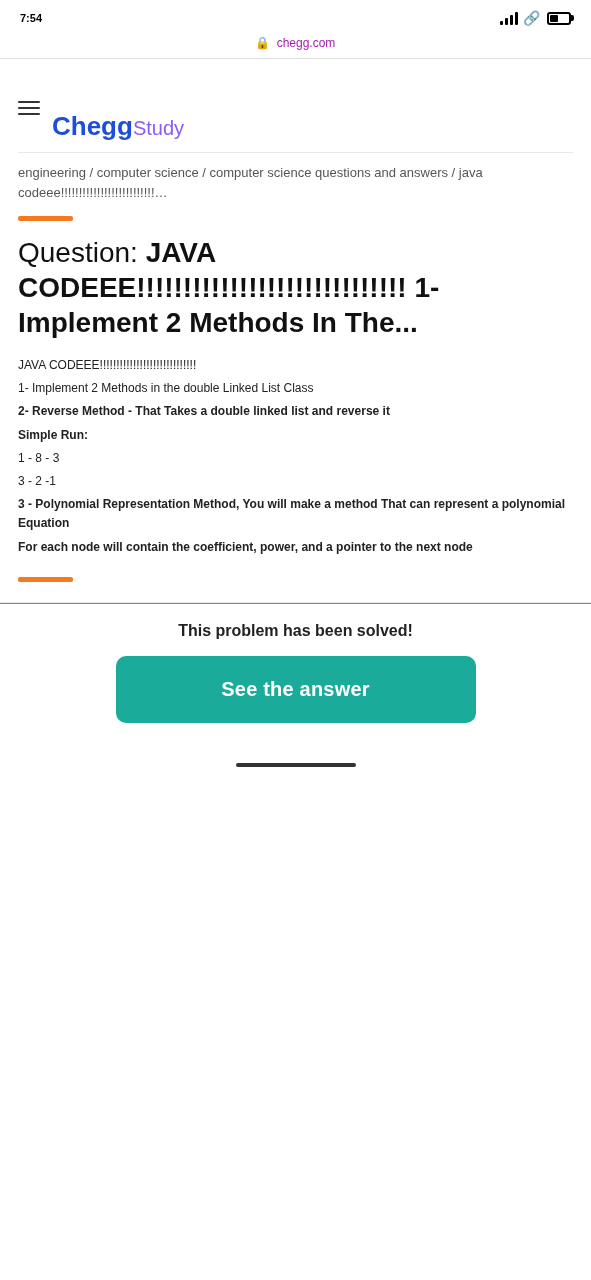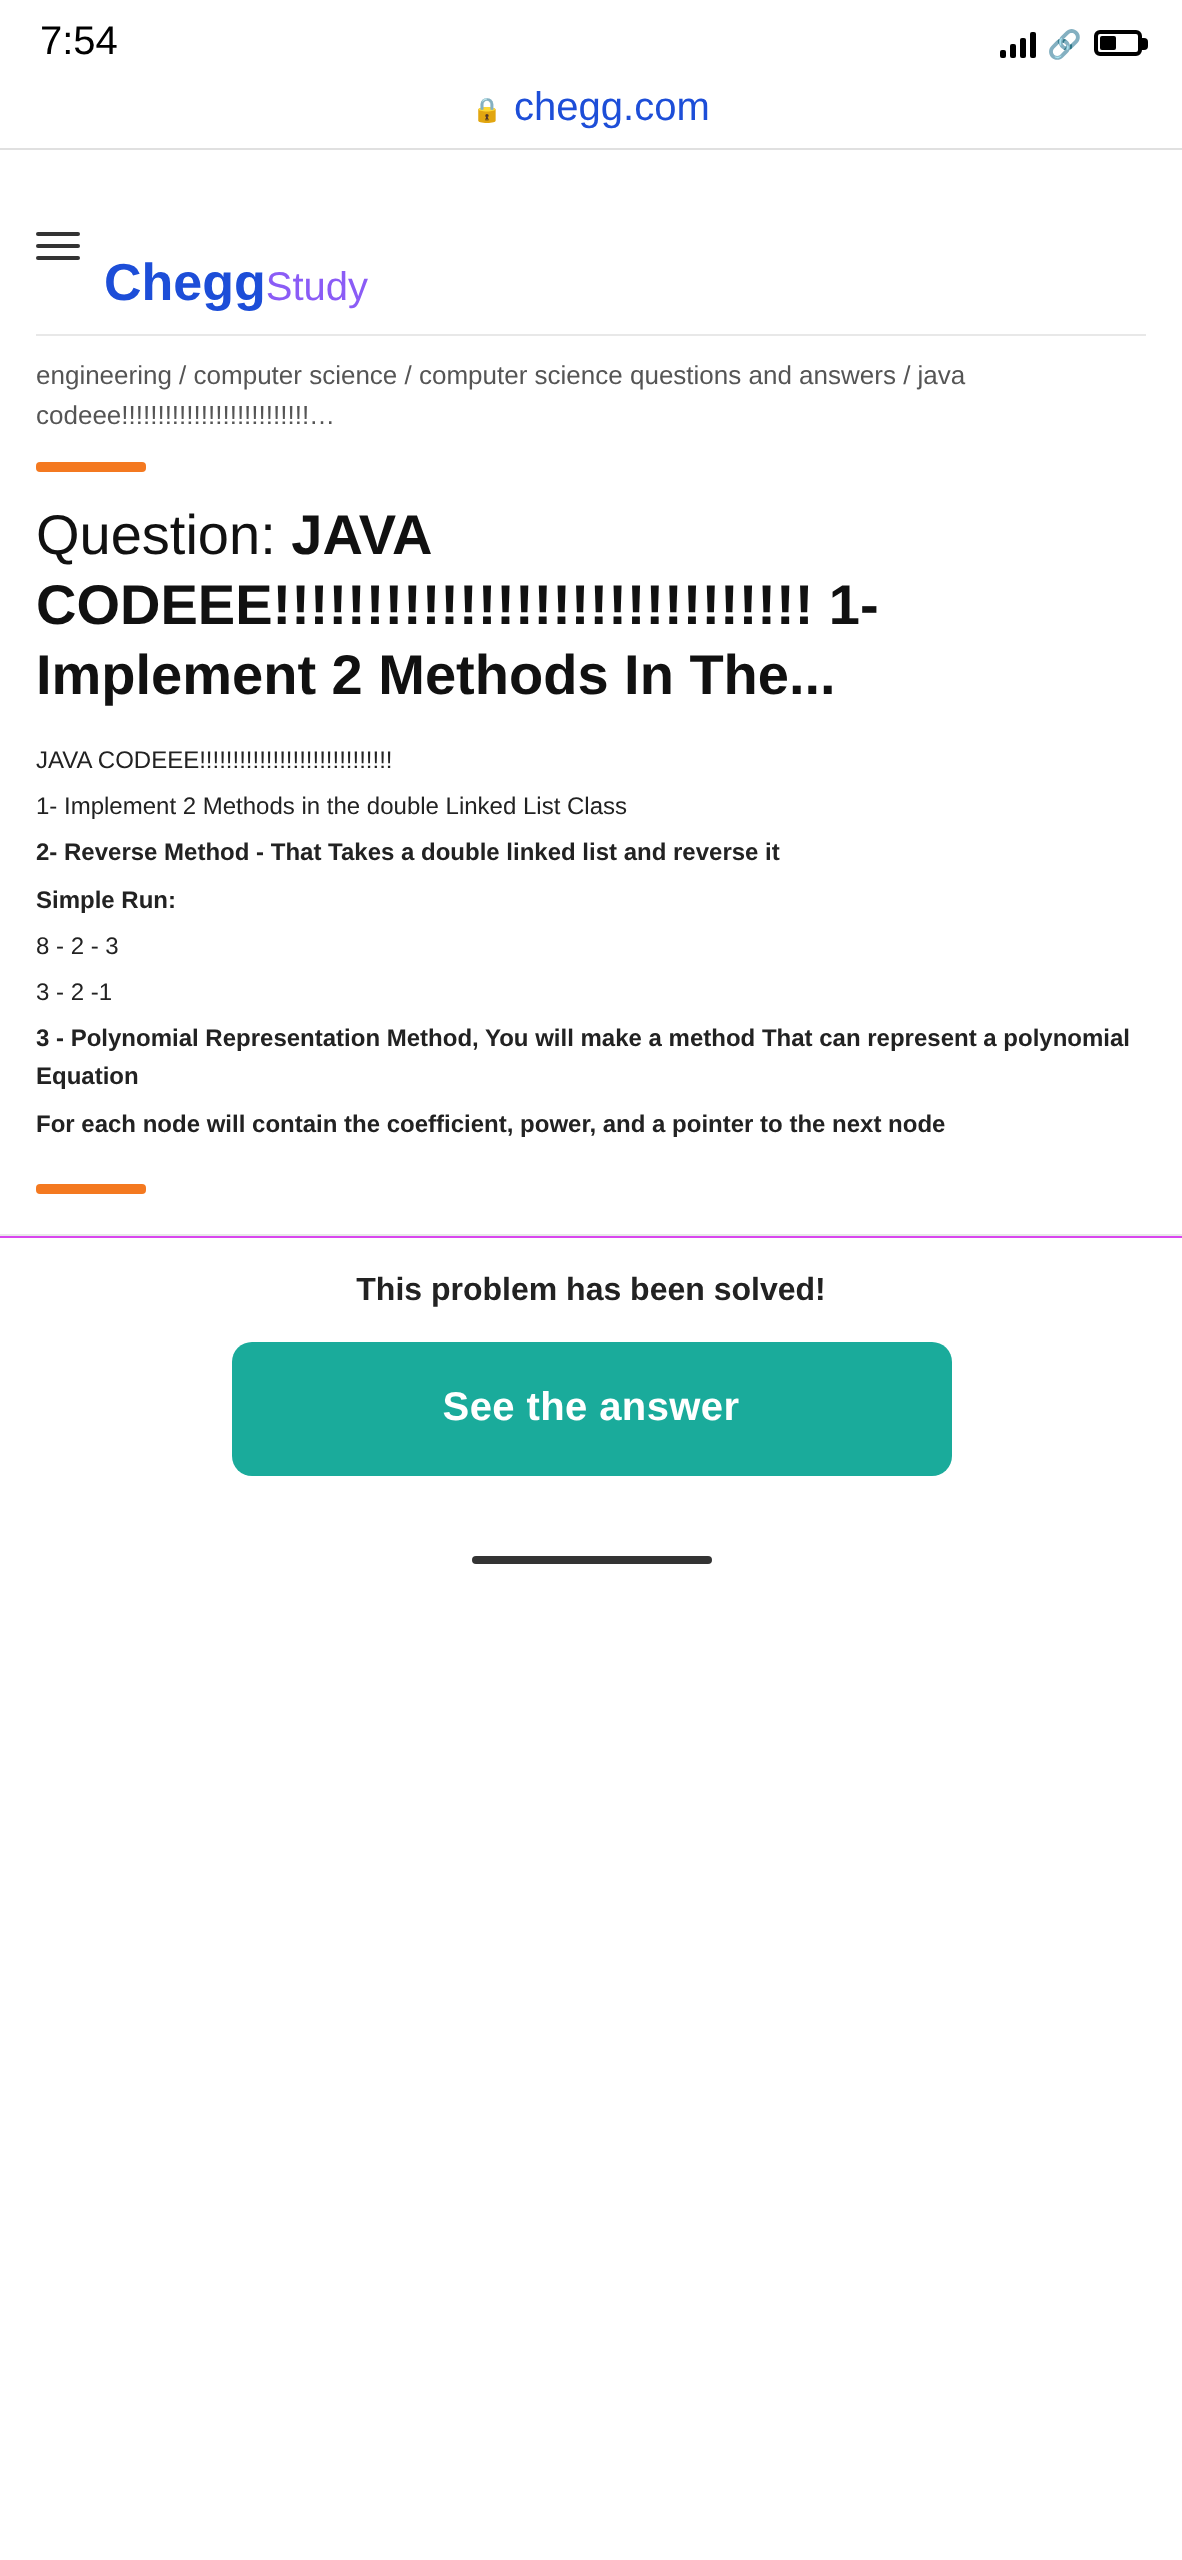--- a/index.html
+++ b/index.html
@@ -14,22 +14,22 @@
 
     
     .status-bar {
       display: flex;
       justify-content: space-between;
       align-items: center;
       padding: 10px 20px 6px 20px;
       background: #fff;
     }
     .status-time {
-      font-size: 20px;
-      font-weight: 400;
+      font-size: 11px;
+      font-weight: 700;
       color: #000;
     }
     .status-icons {
       display: flex;
       align-items: center;
       gap: 6px;
     }
     .signal-bars {
       display: flex;
       align-items: flex-end;
@@ -80,22 +80,22 @@
       align-items: center;
       padding: 4px 20px 8px 20px;
       gap: 6px;
       border-bottom: 1px solid #e0e0e0;
     }
     .lock-icon {
       font-size: 12px;
       color: #555;
     }
     .address-text {
-      font-size: 20px;
-      color: #1d4ed8;
+      font-size: 12px;
+      color: #a21caf;
     }
 
     
     .main-content {
       padding: 0 18px;
     }
 
     
     .header-nav {
       display: flex;
@@ -285,21 +285,21 @@
 
   <h1 class="question-title">
     <span class="question-label">Question:</span><span> JAVA CODEEE!!!!!!!!!!!!!!!!!!!!!!!!!!!!! 1- Implement 2 Methods In The...</span>
   </h1>
 
   <div class="question-body">
     <p>JAVA CODEEE!!!!!!!!!!!!!!!!!!!!!!!!!!!!!</p>
     <p>1- Implement 2 Methods in the double Linked List Class</p>
     <p class="bold-line">2- Reverse Method - That Takes a double linked list and reverse it</p>
     <p class="bold-line">Simple Run:</p>
-    <p>8 - 2 - 3</p>
+    <p>1 - 8 - 3</p>
     <p>3 - 2 -1</p>
     <p class="bold-line">3 - Polynomial Representation Method, You will make a method That can represent a polynomial Equation</p>
     <p class="bold-line">For each node will contain the coefficient, power, and a pointer to the next node</p>
   </div>
 
   <div class="bottom-accent"></div>
 
 </div>
 
 <div style="height:1px; background:#e8e8e8; margin-top:20px;"></div>

